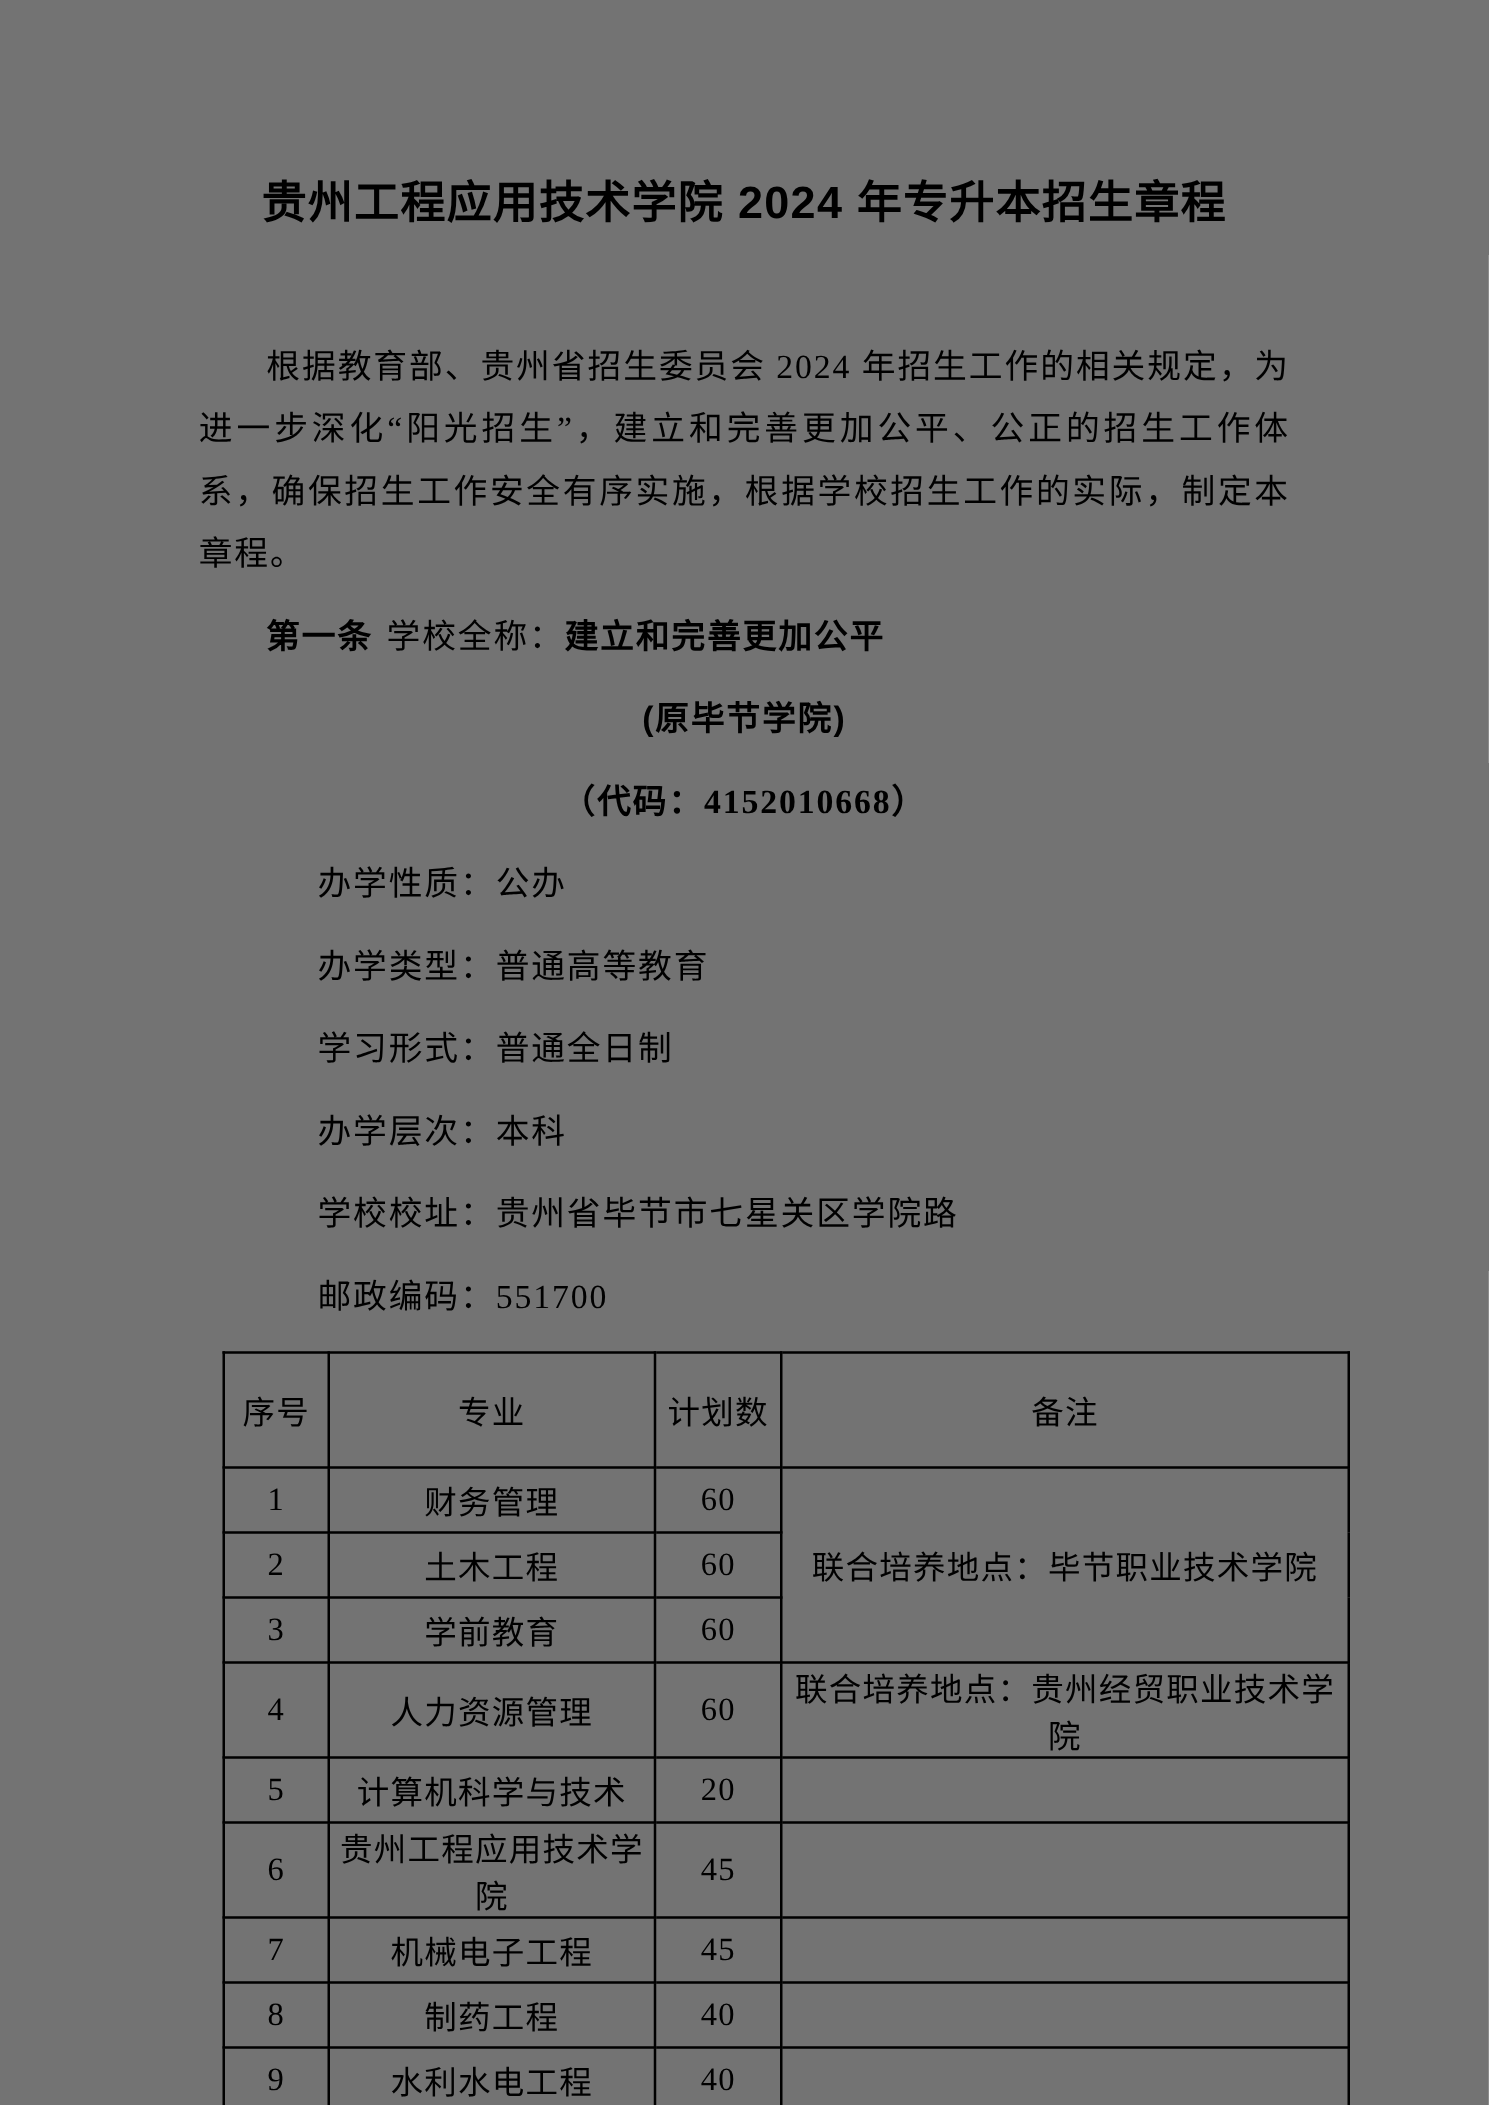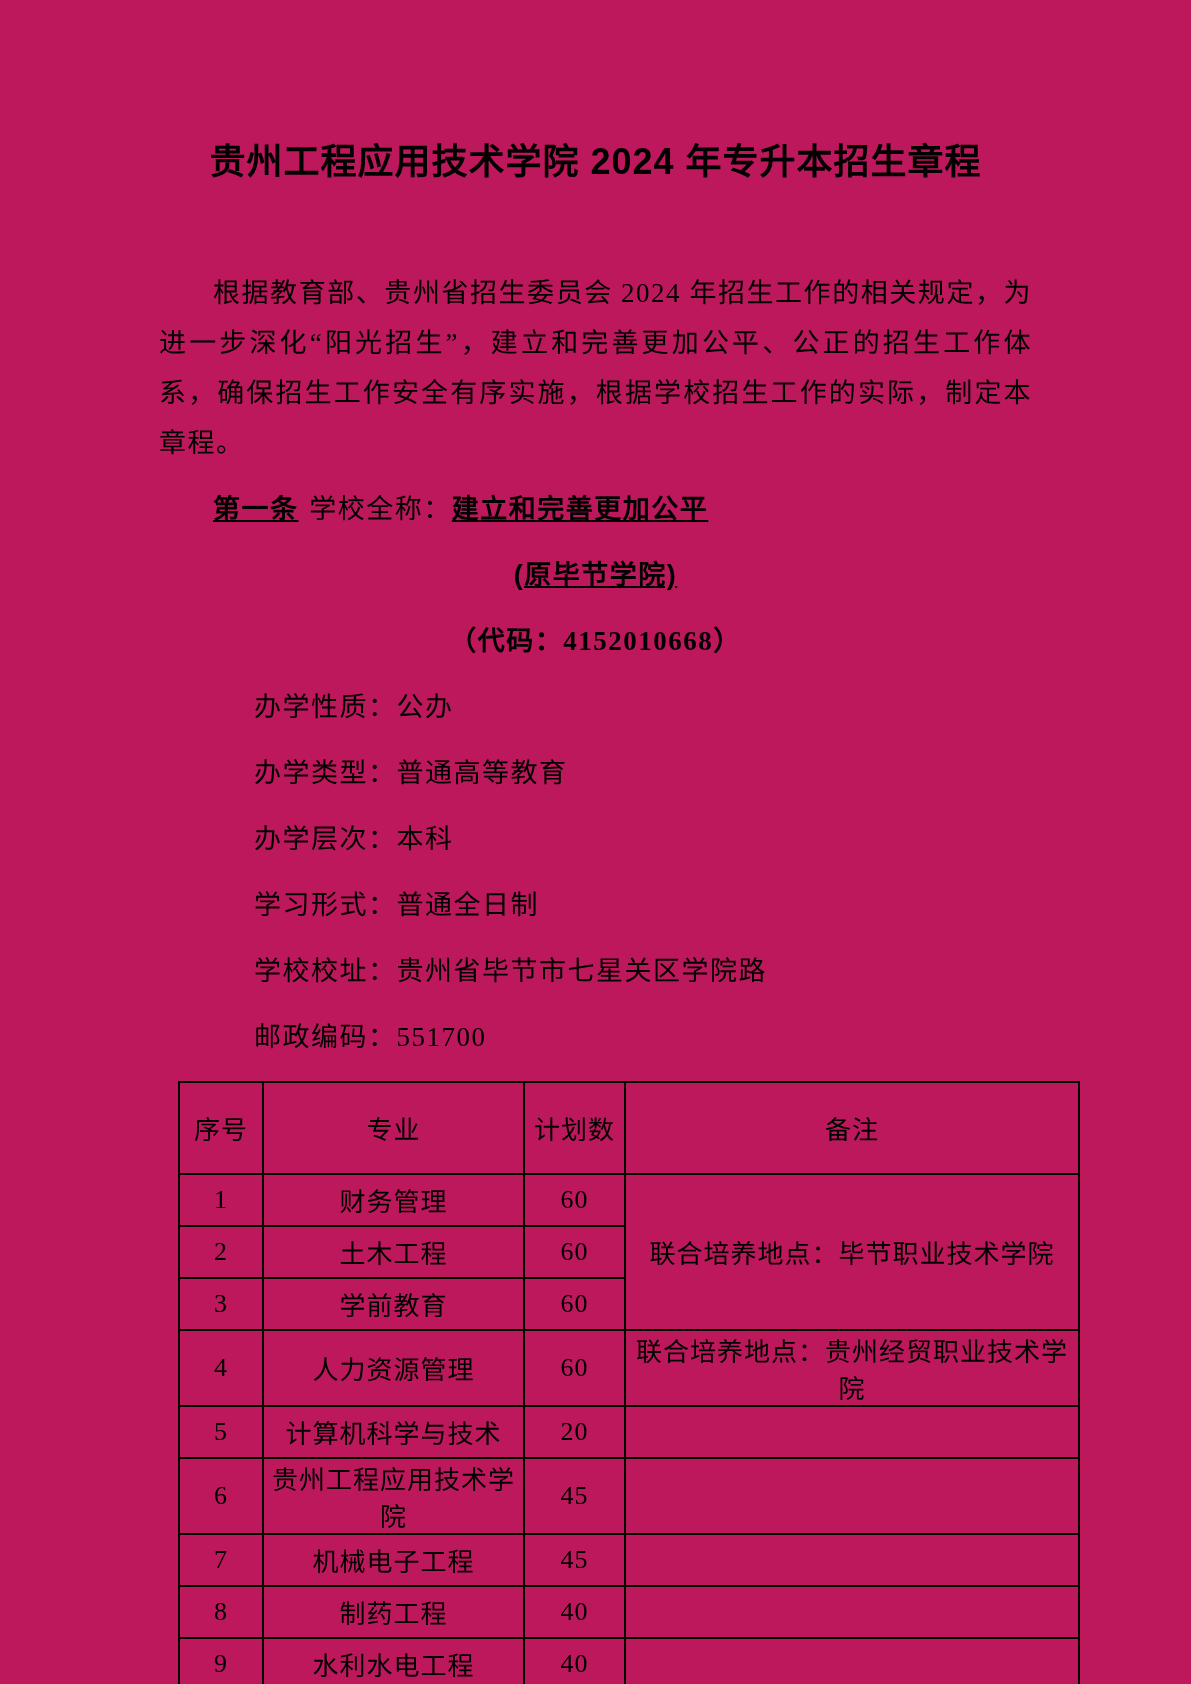--- a/index.html
+++ b/index.html
@@ -5,21 +5,21 @@
   html, body { margin: 0; padding: 0; }
   body {
     width: 1191px; height: 1684px;
     background: #ffffff;
     color: #000000;
     font-family: "Liberation Serif", "DejaVu Serif", serif;
   }
   .page {
     position: relative;
     width: 1191px; height: 1684px;
-    background: #be185d;
+    background: #737373;
     overflow: hidden;
   }
   .content { padding: 0 143px; }
   p { margin: 16px; }
 
   .doc-title {
     margin-top: 140px;
     text-align: center;
     font-family: "Liberation Sans", "DejaVu Sans", sans-serif;
     font-weight: 700;
@@ -36,21 +36,20 @@
 
   .intro {
     margin-top: 84px;
     text-align: justify;
     text-indent: 2em;
   }
 
   .hei {
     font-family: "Liberation Sans", "DejaVu Sans", sans-serif;
     font-weight: 700;
-    text-decoration: underline;
   }
   .bold { font-weight: 700; }
 
   .article-line { text-indent: 2em; }
   .article-label { margin-right: 0.4em; }
   .centered { text-align: center; text-indent: 0; }
   .attr-line { padding-left: 95px; font-family: Liberation Serif, serif; }
 
   table.plan {
     border-collapse: collapse;
@@ -90,22 +89,22 @@
 
     <p class="body-text article-line"><span class="hei article-label">第一条</span><span>学校全称：</span><span class="hei">建立和完善更加公平</span></p>
 
     <p class="body-text centered hei">(原毕节学院)</p>
 
     <p class="body-text centered bold">（代码：4152010668）</p>
 
     <div>
       <p class="body-text attr-line"><span>办学性质：</span><span>公办</span></p>
       <p class="body-text attr-line"><span>办学类型：</span><span>普通高等教育</span></p>
+      <p class="body-text attr-line"><span>学习形式：</span><span>普通全日制</span></p>
       <p class="body-text attr-line"><span>办学层次：</span><span>本科</span></p>
-      <p class="body-text attr-line"><span>学习形式：</span><span>普通全日制</span></p>
       <p class="body-text attr-line"><span>学校校址：</span><span>贵州省毕节市七星关区学院路</span></p>
       <p class="body-text attr-line"><span>邮政编码：</span><span>551700</span></p>
     </div>
 
 
     <table class="plan">
       <colgroup>
         <col style="width:84px">
         <col style="width:261px">
         <col style="width:101px">

